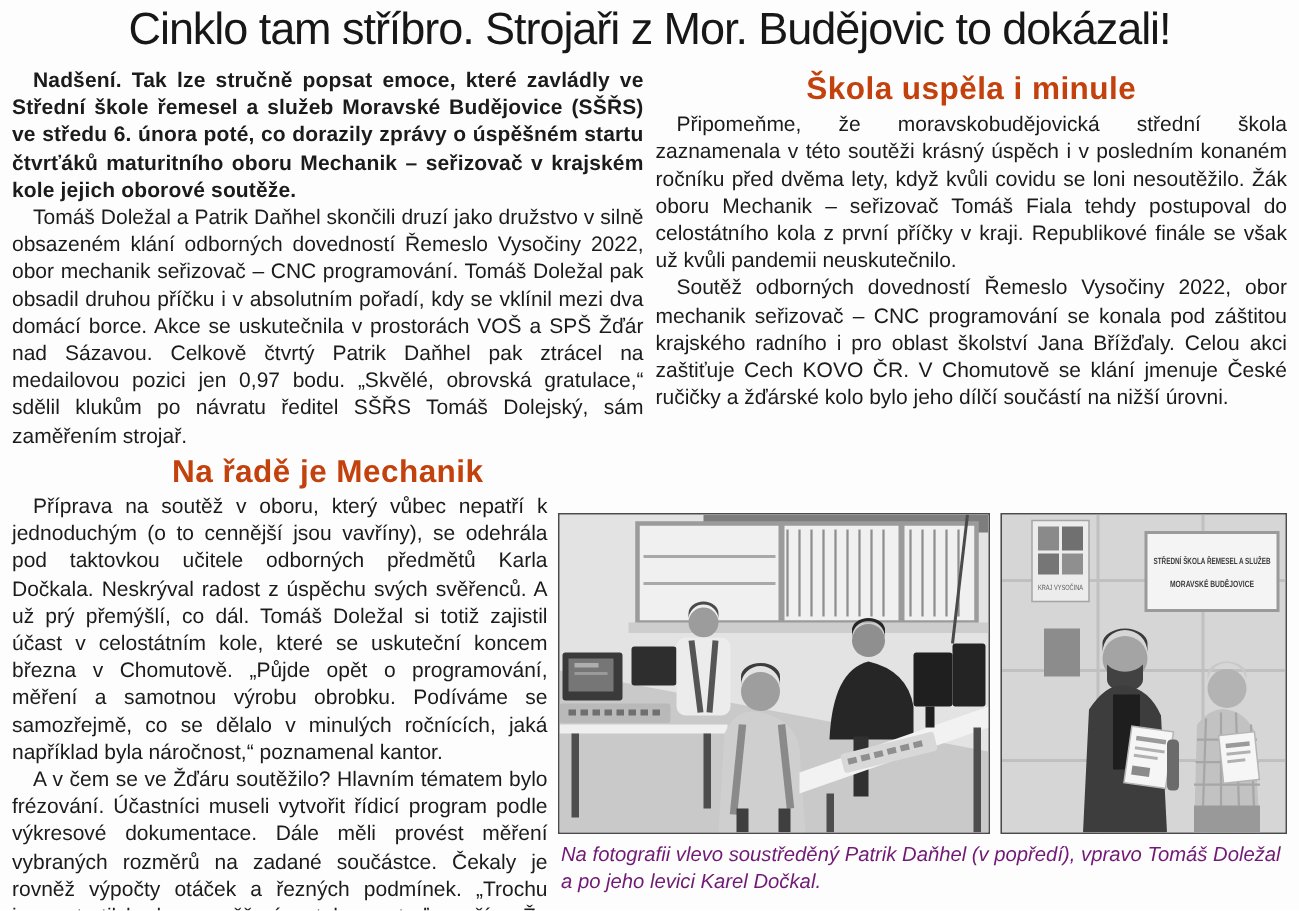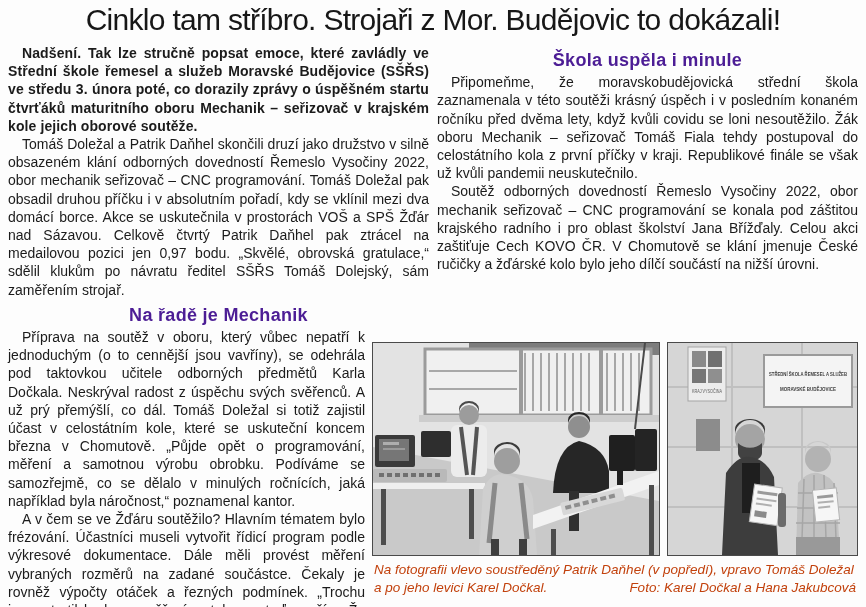--- a/index.html
+++ b/index.html
@@ -19,55 +19,55 @@
   .col {
     position:absolute; top:44px;
     font-size:14px; line-height:18.2px; text-align:justify;
   }
   .col-left  { left:8px;   width:421px; }
   .col-right { left:437px; width:421px; }
   .col p { text-indent:14px; }
   p.lead { font-weight:bold; letter-spacing:0.1px; }
   p.no-indent { text-indent:0; }
   h2.subhead {
-    font-size:18px; font-weight:bold; text-align:center;
-    margin:7px 0 4px 0; letter-spacing:0.3px; color:#4c1d95;
+    font-size:21px; font-weight:bold; text-align:center;
+    margin:7px 0 4px 0; letter-spacing:0.3px; color:#c2410c;
   }
   .byline { font-style:italic; }
   
   .wrap-spacer {
     float:right; width:64px; height:300px; margin-top:37px;
   }
   .photos {
     position:absolute; left:372px; top:342px; width:486px; height:214px;
     display:flex; gap:7px;
   }
   .photo {
     border:1px solid #4a4a4a; background:#d9d9d9; overflow:hidden;
   }
   .photo svg { display:block; }
   .photo-left  { width:288px; height:214px; }
   .photo-right { width:191px; height:214px; }
   .caption {
     position:absolute; left:374px; top:561px; width:482px;
-    font-size:13.5px; font-style:italic; line-height:17.5px; color:#c2410c;
+    font-size:13.5px; font-style:italic; line-height:17.5px; color:#701a75;
   }
   .caption-credit {
     position:absolute; right:0; top:17.5px; white-space:nowrap;
   }
 </style>
 </head>
 <body>
 
 <div class="page">
 
   <h1 class="headline">Cinklo tam stříbro. Strojaři z Mor. Budějovic to dokázali!</h1>
 
   <div class="col col-left">
-    <p class="lead">Nadšení. Tak lze stručně popsat emoce, které zavládly ve Střední škole řemesel a služeb Moravské Budějovice (SŠŘS) ve středu 3. února poté, co dorazily zprávy o úspěšném startu čtvrťáků maturitního oboru Mechanik – seřizovač v krajském kole jejich oborové soutěže.</p>
+    <p class="lead">Nadšení. Tak lze stručně popsat emoce, které zavládly ve Střední škole řemesel a služeb Moravské Budějovice (SŠŘS) ve středu 6. února poté, co dorazily zprávy o úspěšném startu čtvrťáků maturitního oboru Mechanik – seřizovač v krajském kole jejich oborové soutěže.</p>
     <p>Tomáš Doležal a Patrik Daňhel skončili druzí jako družstvo v silně obsazeném klání odborných dovedností Řemeslo Vysočiny 2022, obor mechanik seřizovač – CNC programování. Tomáš Doležal pak obsadil druhou příčku i v absolutním pořadí, kdy se vklínil mezi dva domácí borce. Akce se uskutečnila v prostorách VOŠ a SPŠ Žďár nad Sázavou. Celkově čtvrtý Patrik Daňhel pak ztrácel na medailovou pozici jen 0,97 bodu. „Skvělé, obrovská gratulace,“ sdělil klukům po návratu ředitel SŠŘS Tomáš Dolejský, sám zaměřením strojař.</p>
     <h2 class="subhead">Na řadě je Mechanik</h2>
     <p>
       <span class="wrap-spacer"></span>
       <span>Příprava na soutěž v oboru, který vůbec nepatří k jednoduchým (o to cennější jsou vavříny), se odehrála pod taktovkou učitele odborných předmětů Karla Dočkala. Neskrýval radost z úspěchu svých svěřenců. A už prý přemýšlí, co dál. Tomáš Doležal si totiž zajistil účast v celostátním kole, které se uskuteční koncem března v Chomutově. „Půjde opět o programování, měření a samotnou výrobu obrobku. Podíváme se samozřejmě, co se dělalo v minulých ročnících, jaká například byla náročnost,“ poznamenal kantor.</span>
     </p>
     <p>A v čem se ve Žďáru soutěžilo? Hlavním tématem bylo frézování. Účastníci museli vytvořit řídicí program podle výkresové dokumentace. Dále měli provést měření vybraných rozměrů na zadané součástce. Čekaly je rovněž výpočty otáček a řezných podmínek. „Trochu jsem ztratil body na měření, z toho se teď poučím. Že skončím druhý, jsem nečekal ani omylem a při vyhlašování výsledků mi spadla brada. Netušil jsem to do poslední chvíle,“ popsal</p>
   </div>
 
   <div class="col col-right">
@@ -232,16 +232,15 @@
             <rect x="150" y="158" width="16" height="2" fill="#b0b0b0"></rect>
             <rect x="150" y="163" width="12" height="2" fill="#b0b0b0"></rect>
           </g>
         </g>
       </svg>
     </figure>
   </div>
 
   <div class="caption">
     <span>Na fotografii vlevo soustředěný Patrik Daňhel (v popředí), vpravo Tomáš Doležal a po jeho levici Karel Dočkal.</span>
-    <span class="caption-credit">Foto: Karel Dočkal a Hana Jakubcová</span>
   </div>
 
 </div>
 
 </body></html>

